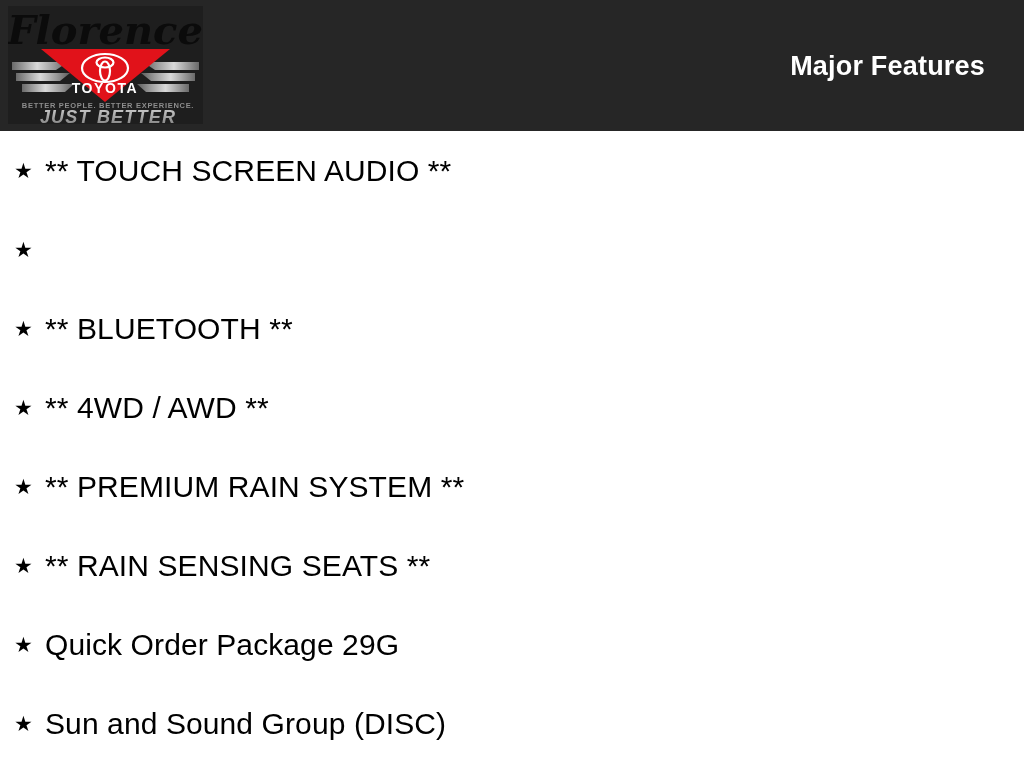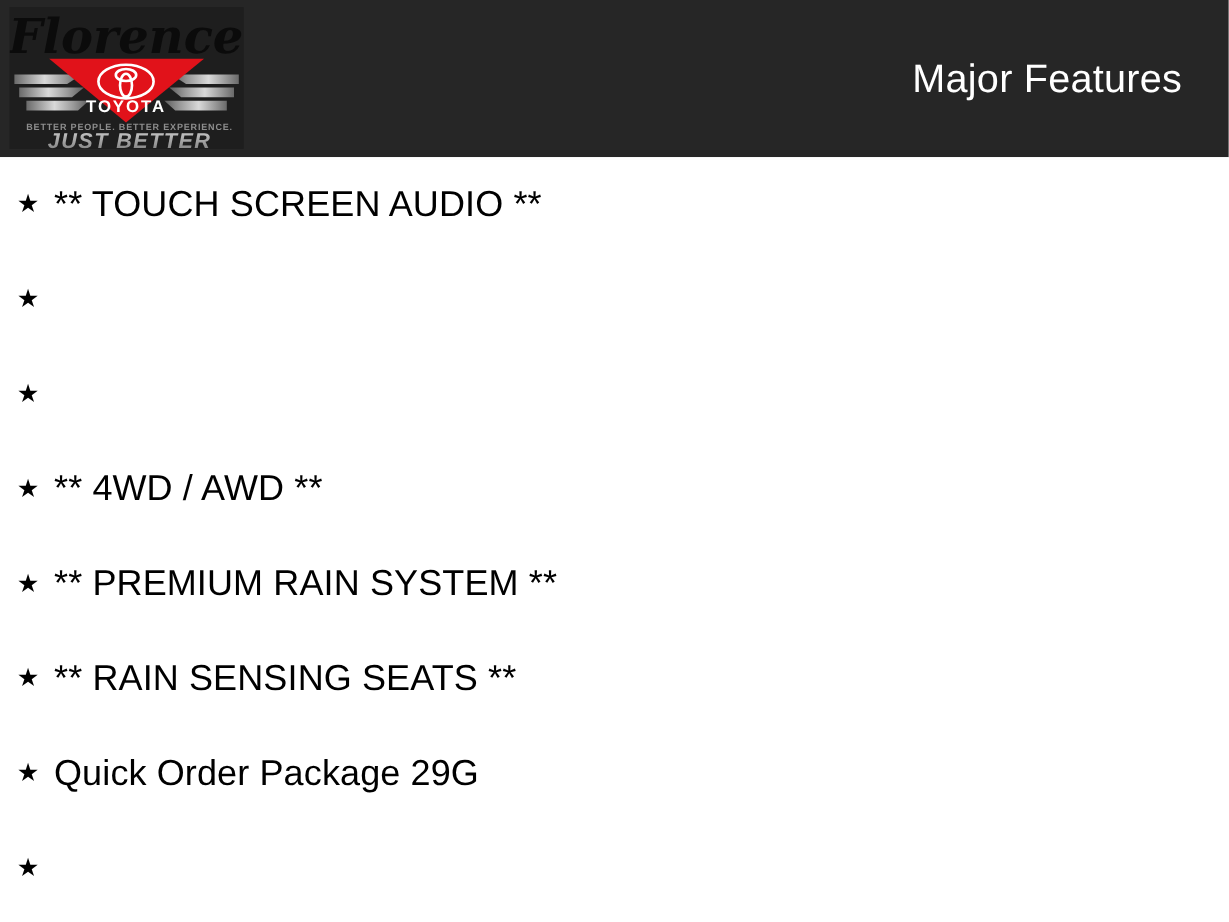--- a/index.html
+++ b/index.html
@@ -37,22 +37,22 @@
     display: block;
     width: 195px;
     height: 118px;
   }
 
   .header-title {
     position: absolute;
     right: 39px;
     top: 50px;
     color: #ffffff;
-    font-size: 33px;
-    font-weight: 400;
+    font-size: 27px;
+    font-weight: 700;
     line-height: 32px;
     letter-spacing: 0.2px;
     white-space: nowrap;
   }
 
   
   .features {
     list-style: none;
     margin: 0;
     padding: 0;
@@ -149,33 +149,35 @@
 <ul class="features">
   <li class="feature-item">
     <span class="star-icon">★</span>
     <span class="feature-text">** TOUCH SCREEN AUDIO **</span>
   </li>
   <li class="feature-item">
     <span class="star-icon">★</span>
   </li>
   <li class="feature-item">
     <span class="star-icon">★</span>
+    <span class="feature-text">** BLUETOOTH **</span>
   </li>
   <li class="feature-item">
     <span class="star-icon">★</span>
     <span class="feature-text">** 4WD / AWD **</span>
   </li>
   <li class="feature-item">
     <span class="star-icon">★</span>
     <span class="feature-text">** PREMIUM RAIN SYSTEM **</span>
   </li>
   <li class="feature-item">
     <span class="star-icon">★</span>
     <span class="feature-text">** RAIN SENSING SEATS **</span>
   </li>
   <li class="feature-item">
     <span class="star-icon">★</span>
     <span class="feature-text">Quick Order Package 29G</span>
   </li>
   <li class="feature-item">
     <span class="star-icon">★</span>
+    <span class="feature-text">Sun and Sound Group (DISC)</span>
   </li>
 </ul>
 
 </body></html>

